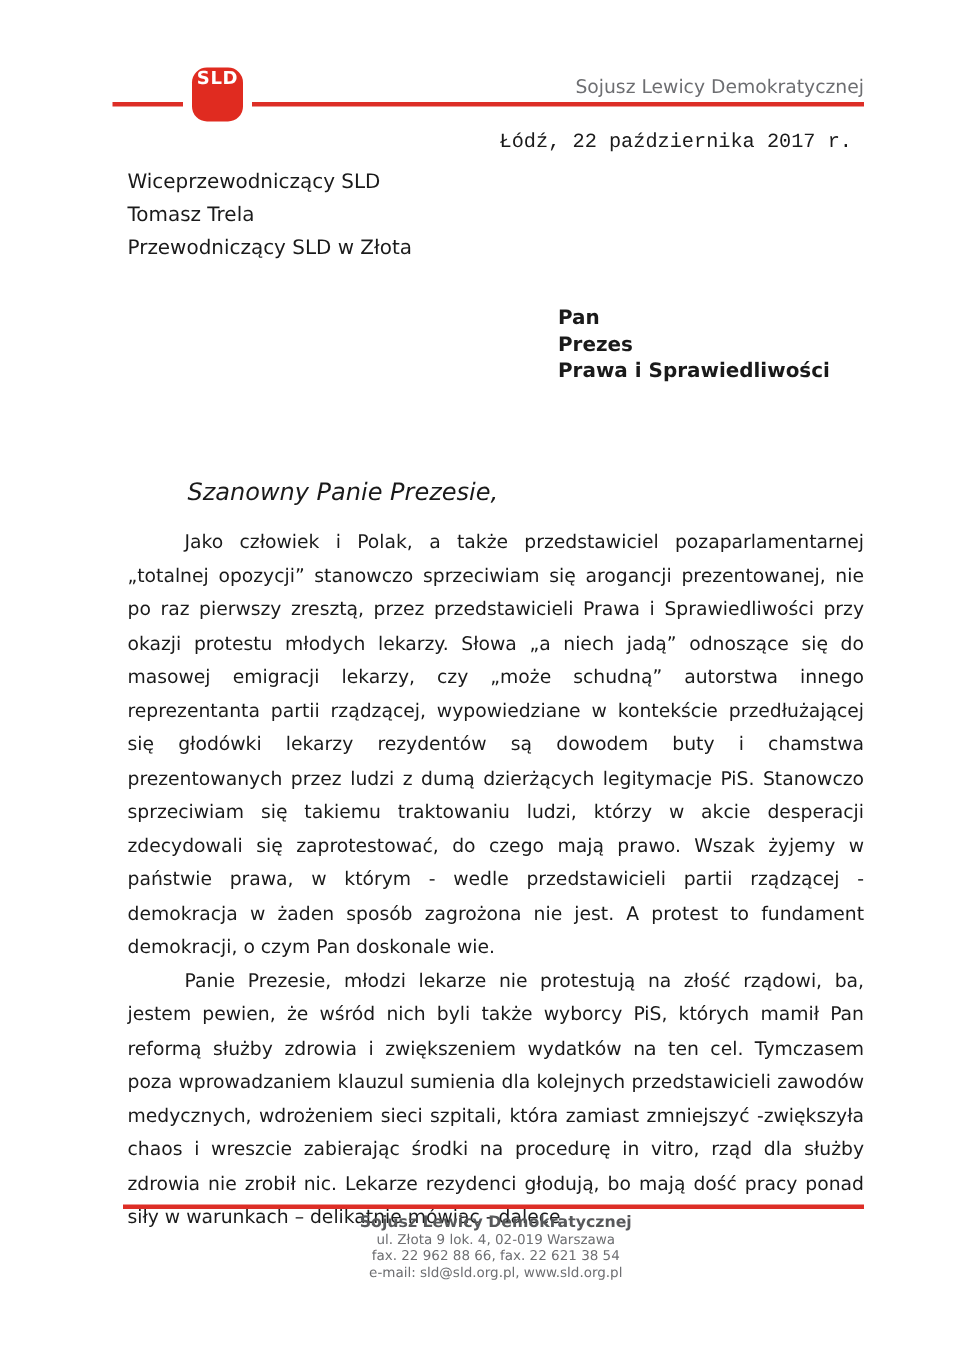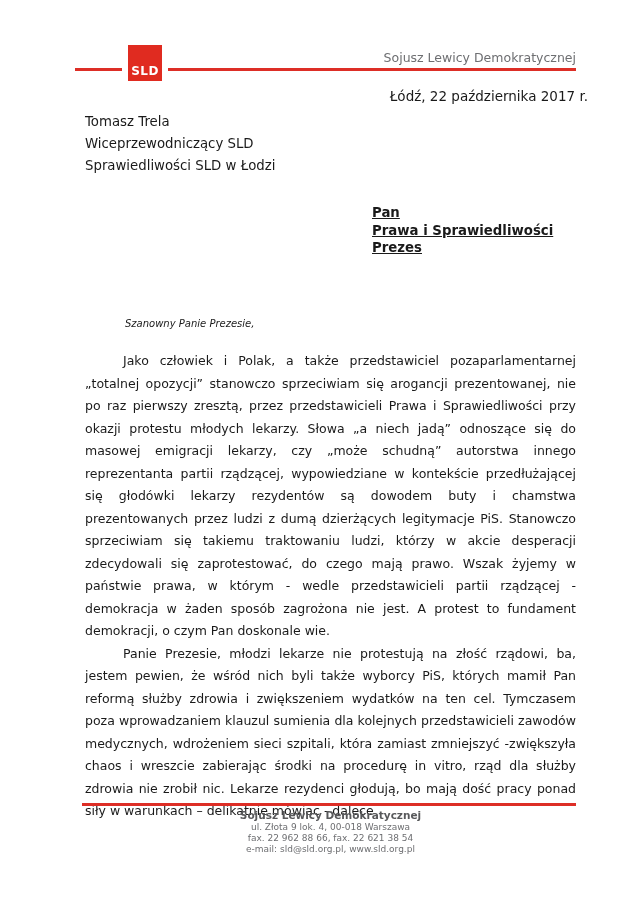--- a/index.html
+++ b/index.html
@@ -18,24 +18,24 @@
   .logo-square {
     position: absolute;
     left: 128px; top: 45px;
     width: 34px; height: 36px;
     background: #e02b20;
     color: #ffffff;
     font-weight: bold;
     font-size: 12px;
     letter-spacing: 0.5px;
     display: flex;
-    align-items: flex-end;
     justify-content: center;
     padding-bottom: 3px;
     box-sizing: border-box;
+    border-radius: 10px;
   }
   .rule-left {
     position: absolute;
     left: 75px; top: 68px;
     width: 47px; height: 3px;
     background: #dd2e26;
   }
   .rule-right {
     position: absolute;
     left: 168px; top: 68px;
@@ -43,45 +43,45 @@
     background: #dd2e26;
   }
   .org-name {
     position: absolute;
     top: 50px; right: 60px;
     font-size: 12.5px;
     color: #6d6e71;
   }
   .date-line {
     position: absolute;
-    top: 88px; right: 48px;
+    top: 88px; right: 68px;
     font-size: 13.5px;
+    font-family: Liberation Mono, monospace;
   }
 
   
   .sender {
     position: absolute;
     top: 111px; left: 85px;
     font-size: 13.3px;
     line-height: 22px;
   }
   .recipient {
     position: absolute;
     top: 204px; left: 372px;
     font-size: 13.3px;
     font-weight: bold;
     line-height: 17.5px;
-    text-decoration: underline;
   }
 
   
   .salutation {
     position: absolute;
     top: 318px; left: 125px;
-    font-size: 10px;
+    font-size: 16px;
     font-style: italic;
   }
   .letter-body {
     position: absolute;
     top: 350px; left: 85px;
     width: 491px;
     font-size: 12.5px;
     line-height: 22.5px;
     text-align: justify;
   }
@@ -121,39 +121,39 @@
 
   <div class="logo-square">
     <span>SLD</span>
   </div>
   <div class="rule-left"></div>
   <div class="rule-right"></div>
   <div class="org-name">Sojusz Lewicy Demokratycznej</div>
   <div class="date-line">Łódź, 22 października 2017 r.</div>
 
   <div class="sender">
+    <div>Wiceprzewodniczący SLD</div>
     <div>Tomasz Trela</div>
-    <div>Wiceprzewodniczący SLD</div>
-    <div>Sprawiedliwości SLD w Łodzi</div>
+    <div>Przewodniczący SLD w Złota</div>
   </div>
 
   <div class="recipient">
     <div>Pan</div>
+    <div>Prezes</div>
     <div>Prawa i Sprawiedliwości</div>
-    <div>Prezes</div>
   </div>
 
   <div class="salutation">Szanowny Panie Prezesie,</div>
 
   <div class="letter-body">
     <p>Jako człowiek i Polak, a także przedstawiciel pozaparlamentarnej „totalnej opozycji” stanowczo sprzeciwiam się arogancji prezentowanej, nie po raz pierwszy zresztą, przez przedstawicieli Prawa i Sprawiedliwości przy okazji protestu młodych lekarzy. Słowa „a niech jadą” odnoszące się do masowej emigracji lekarzy, czy „może schudną” autorstwa innego reprezentanta partii rządzącej, wypowiedziane w kontekście przedłużającej się głodówki lekarzy rezydentów są dowodem buty i chamstwa prezentowanych przez ludzi z dumą dzierżących legitymacje PiS. Stanowczo sprzeciwiam się takiemu traktowaniu ludzi, którzy w akcie desperacji zdecydowali się zaprotestować, do czego mają prawo. Wszak żyjemy w państwie prawa, w którym - wedle przedstawicieli partii rządzącej - demokracja w żaden sposób zagrożona nie jest. A protest to fundament demokracji, o czym Pan doskonale wie.</p>
     <p>Panie Prezesie, młodzi lekarze nie protestują na złość rządowi, ba, jestem pewien, że wśród nich byli także wyborcy PiS, których mamił Pan reformą służby zdrowia i zwiększeniem wydatków na ten cel. Tymczasem poza wprowadzaniem klauzul sumienia dla kolejnych przedstawicieli zawodów medycznych, wdrożeniem sieci szpitali, która zamiast zmniejszyć -zwiększyła chaos i wreszcie zabierając środki na procedurę in vitro, rząd dla służby zdrowia nie zrobił nic. Lekarze rezydenci głodują, bo mają dość pracy ponad siły w warunkach – delikatnie mówiąc - dalece</p>
   </div>
 
   <div class="footer-rule"></div>
   <div class="footer-text">
     <div class="footer-org">Sojusz Lewicy Demokratycznej</div>
-    <div class="footer-line">ul. Złota 9 lok. 4, 00-018 Warszawa</div>
+    <div class="footer-line">ul. Złota 9 lok. 4, 02-019 Warszawa</div>
     <div class="footer-line">fax. 22 962 88 66, fax. 22 621 38 54</div>
     <div class="footer-line">e-mail: sld@sld.org.pl, www.sld.org.pl</div>
   </div>
 
 </div>
 
 </body></html>

